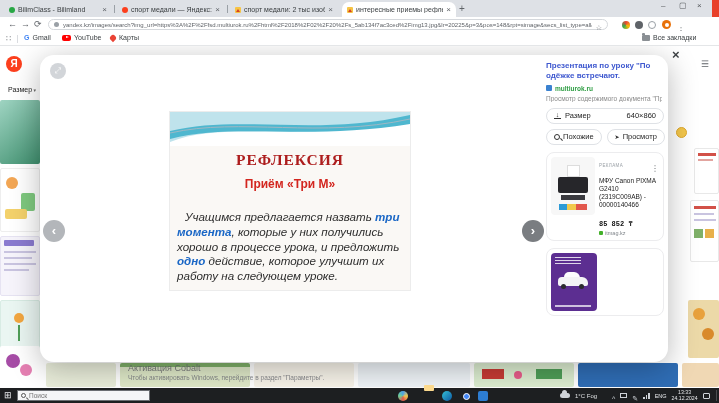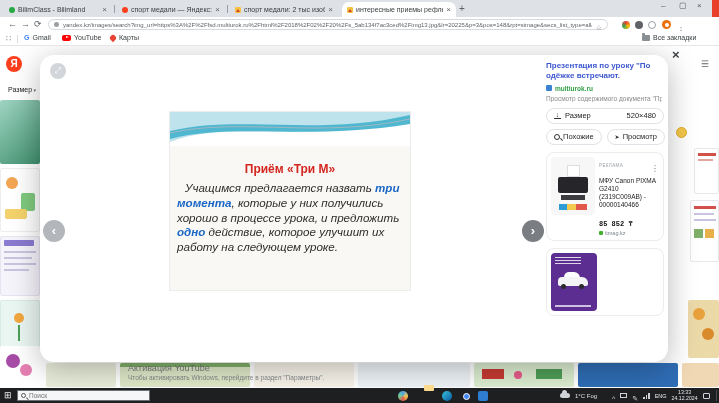--- a/index.html
+++ b/index.html
@@ -67,22 +67,22 @@
   .nav-left { left:3px; top:165px; background:#b3b6ba; }
   .nav-right { left:482px; top:165px; background:#7a7d81; }
   .i-chevl::before { content:"‹"; } .i-chevr::before { content:"›"; }
   .close-x { position:absolute; left:672px; top:3px; font-size:13px; font-weight:bold; color:#3c4043; line-height:12px; }
   .close-x::before { content:"×"; }
 
   
   .slide { position:absolute; left:130px; top:57px; width:240px; height:178px; background:#faf8f5; box-shadow:0 0 0 1px #ececec; overflow:hidden; }
   .slide svg { display:block; }
   .slide-title { margin-top:5px; text-align:center; font-family:"Liberation Serif", serif; font-weight:bold; font-size:15.5px; letter-spacing:1px; color:#ad1d1d; }
-  .slide-sub { margin-top:16px; text-align:center; font-weight:bold; font-size:12px; color:#d3261f; }
-  .slide-body { margin-top:5px; padding:0 7px; font-size:11.6px; font-style:italic; line-height:1.28; color:#2e2e2e; text-indent:8px; }
+  .slide-sub { margin-top:8px; text-align:center; font-weight:bold; font-size:12px; color:#d3261f; }
+  .slide-body { margin-top:19px; padding:0 7px; font-size:11.6px; font-style:italic; line-height:1.28; color:#2e2e2e; text-indent:8px; }
   .em-blue { color:#1a67c6; font-weight:bold; }
 
   
   .panel { position:absolute; left:506px; top:6px; width:118px; }
   .panel-title { font-size:8px; font-weight:bold; color:#3e58cf; line-height:1.3; }
   .site-row { margin-top:3px; display:flex; align-items:center; gap:3px; }
   .site-fav { width:6px; height:6px; background:#3b82d0; border-radius:1px; }
   .site-name { font-size:6.5px; font-weight:bold; color:#2f9e44; }
   .panel-desc { margin-top:3px; font-size:6.5px; color:#8a8a8a; white-space:nowrap; overflow:hidden; width:116px; }
   .pill { border:1px solid #dfe2e6; border-radius:9px; height:16px; display:flex; align-items:center; padding:0 7px; font-size:7.5px; color:#1f1f1f; background:#fff; }
@@ -273,54 +273,55 @@
       <div style="position:absolute;left:3px;top:12px;width:20px;height:2px;background:#c9c4e0;"></div>
       <div style="position:absolute;left:3px;top:18px;width:22px;height:2px;background:#c9c4e0;"></div>
       <div style="position:absolute;left:3px;top:28px;width:9px;height:9px;background:#7fb069;"></div>
       <div style="position:absolute;left:14px;top:28px;width:9px;height:9px;background:#e8b04a;"></div>
     </div>
     <div class="thumb" style="left:688px;top:254px;width:31px;height:58px;background:#ecd9a8;">
       <div style="position:absolute;left:5px;top:8px;width:12px;height:12px;border-radius:50%;background:#e8a13c;"></div>
       <div style="position:absolute;left:14px;top:28px;width:12px;height:12px;border-radius:50%;background:#d98a2b;"></div>
     </div>
 
-    <div class="watermark1">Активация YouTube</div>
+    <div class="watermark1">Активация Cobalt</div>
     <div class="watermark2">Чтобы активировать Windows, перейдите в раздел "Параметры".</div>
 
     <div class="modal">
       <div class="expand-btn i-expand"></div>
 
       <div class="slide">
         <svg width="240" height="34" viewBox="0 0 240 34">
           <rect width="240" height="34" fill="#ffffff"></rect>
           <path d="M0,30 C55,8 115,32 240,8 L240,0 L0,0 Z" fill="#bfe3ec"></path>
           <path d="M0,27 C65,10 135,29 240,12 L240,3 C145,25 70,2 0,19 Z" fill="#4fb7cf"></path>
           <path d="M0,21 C70,5 150,27 240,7" stroke="#9fb8c4" stroke-width="1" fill="none"></path>
         </svg>
+        <div class="slide-title">РЕФЛЕКСИЯ</div>
         <div class="slide-sub">Приём «Три М»</div>
         <div class="slide-body"><span>Учащимся предлагается назвать </span><span class="em-blue">три момента</span><span>, которые у них получились хорошо в процессе урока, и предложить </span><span class="em-blue">одно</span><span> действие, которое улучшит их работу на следующем уроке.</span></div>
       </div>
 
       <div class="nav-circle nav-left i-chevl"></div>
       <div class="nav-circle nav-right i-chevr"></div>
 
       <div class="panel">
         <div class="panel-title">Презентация по уроку "По одёжке встречают.</div>
         <div class="site-row">
           <span class="site-fav"></span>
           <span class="site-name">multiurok.ru</span>
         </div>
         <div class="panel-desc">Просмотр содержимого документа "Презент…</div>
 
         <div class="pill pill-open">
           <span class="pill-left">
             <span class="dl-icon"></span>
             <span>Размер</span>
           </span>
-          <span class="res-text">520×480</span>
+          <span class="res-text">640×860</span>
         </div>
         <div class="pill-row">
           <div class="pill">
             <span class="lens-icon"></span>
             <span>Похожие</span>
           </div>
           <div class="pill">
             <span class="send-icon"></span>
             <span>Просмотр</span>
           </div>

